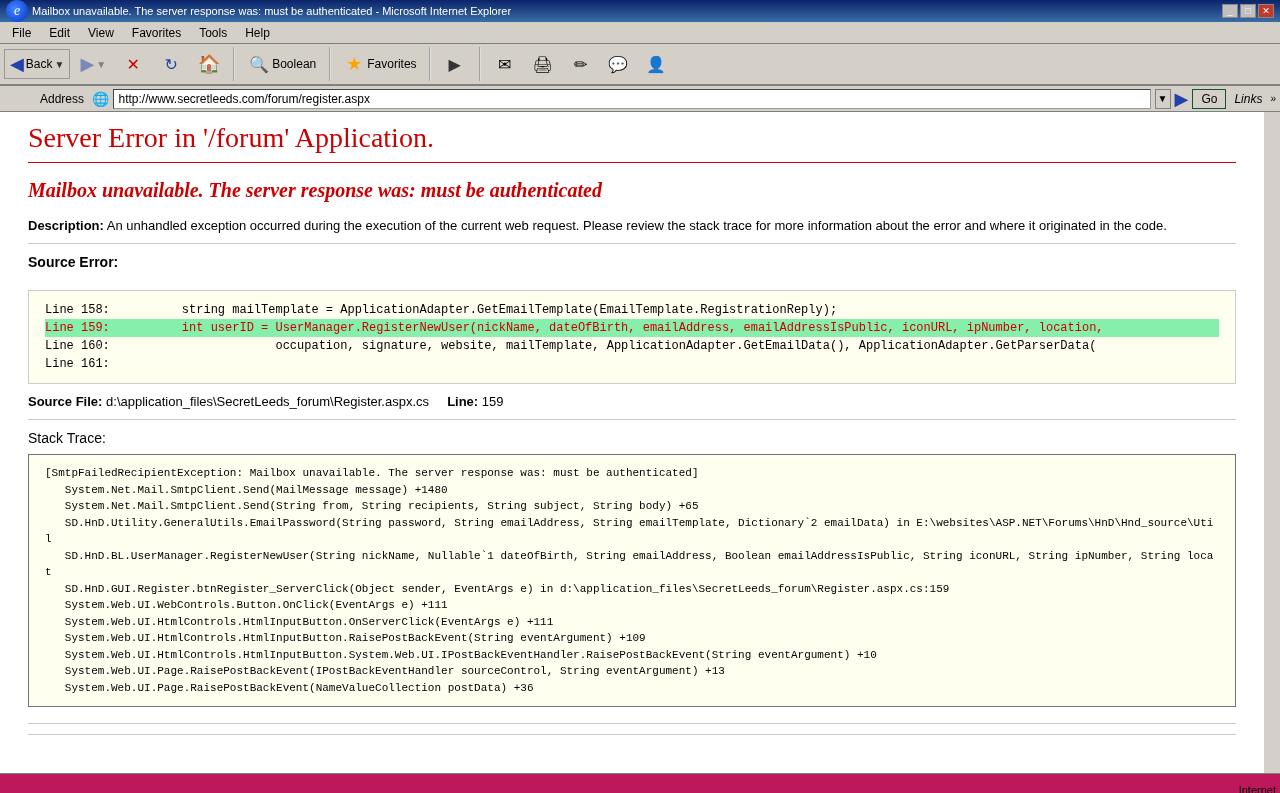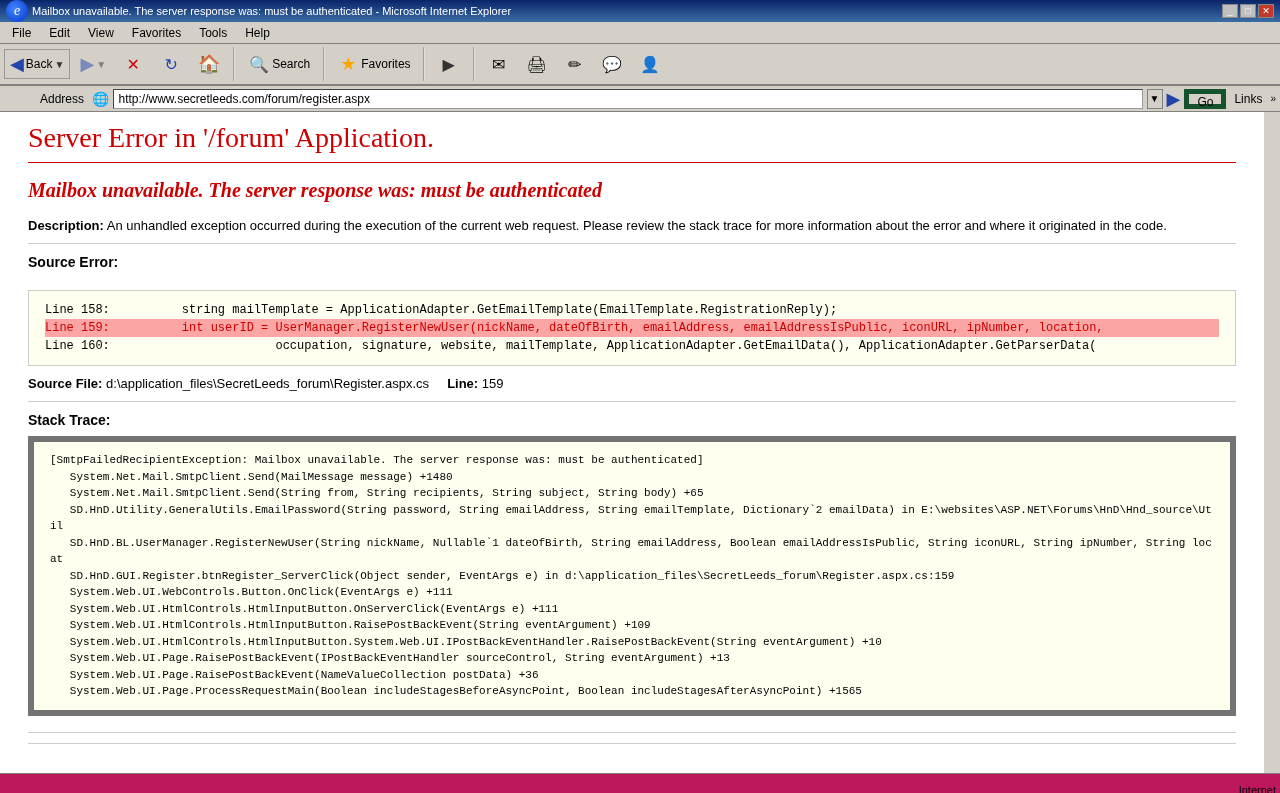--- a/index.html
+++ b/index.html
@@ -111,30 +111,31 @@
     }
     .address-dropdown {
       width: 16px; height: 20px;
       background: #d4d0c8;
       border: 1px solid #808080;
       display: flex; align-items: center; justify-content: center;
       cursor: pointer; font-size: 10px;
     }
     .go-btn {
       background: #d4d0c8;
-      border: 5px solid #14532d;
+      border: 1px solid #14532d;
       padding: 1px 8px;
       font-size: 12px;
       cursor: pointer;
       height: 20px;
     }
     .links-btn {
       font-size: 12px;
       padding: 0 4px;
       cursor: pointer;
+      font-style: italic;
     }
 
     
     .content-area {
       background: #fff;
       overflow-y: auto;
       height: calc(793px - 22px - 22px - 42px - 26px - 20px);
       padding: 10px 28px;
       position: relative;
     }
@@ -176,26 +177,26 @@
     .source-code-box {
       background: #fffff0;
       border: 1px solid #ccc;
       padding: 10px 16px;
       font-family: 'Courier New', monospace;
       font-size: 12px;
       margin-bottom: 10px;
       overflow-x: hidden;
     }
     .code-line { white-space: pre; line-height: 1.5; }
-    .code-line.highlighted { color: #cc0000; background: #fca5a5; }
+    .code-line.highlighted { color: #cc0000; background: #86efac; }
     .source-file-info { font-size: 13px; margin-bottom: 10px; }
-    .stack-trace-label { font-weight: bold; font-size: 14px; margin-bottom: 8px; }
+    .stack-trace-label { font-weight: normal; font-size: 14px; margin-bottom: 8px; }
     .stack-trace-box {
       background: #fffff0;
-      border: 6px solid #737373;
+      border: 1px solid #737373;
       padding: 10px 16px;
       font-family: 'Courier New', monospace;
       font-size: 11px;
       margin-bottom: 16px;
       overflow-x: hidden;
     }
     .stack-line { white-space: pre-wrap; line-height: 1.5; word-break: break-all; }
     .version-info { font-size: 12px; border-top: 1px solid #ccc; padding-top: 8px; }
     hr.divider { border: none; border-top: 1px solid #ccc; margin: 10px 0; }
 
@@ -256,21 +257,21 @@
     <div class="tb-icon" style="color:#2244aa;">↻</div>
   </div>
 
   <div class="toolbar-btn">
     <div class="tb-icon" style="font-size:18px;">🏠</div>
   </div>
   <div class="toolbar-separator"></div>
 
   <div class="search-box nav-btn">
     <div class="tb-icon" style="font-size:16px;">🔍</div>
-    <span>Search</span>
+    <span>Boolean</span>
   </div>
   <div class="toolbar-separator"></div>
 
   <div class="favorites-btn">
     <div class="tb-icon" style="font-size:18px;color:#ffa500;">★</div>
     <span>Favorites</span>
   </div>
   <div class="toolbar-separator"></div>
 
   <div class="toolbar-btn">
@@ -323,20 +324,21 @@
 
 
   <hr class="divider">
 
   <div class="source-error-label">Source Error:</div>
 
   <div class="source-code-box">
     <div class="code-line">Line 158:          string mailTemplate = ApplicationAdapter.GetEmailTemplate(EmailTemplate.RegistrationReply);</div>
     <div class="code-line highlighted">Line 159:          int userID = UserManager.RegisterNewUser(nickName, dateOfBirth, emailAddress, emailAddressIsPublic, iconURL, ipNumber, location,</div>
     <div class="code-line">Line 160:                       occupation, signature, website, mailTemplate, ApplicationAdapter.GetEmailData(), ApplicationAdapter.GetParserData(</div>
+    <div class="code-line">Line 161:</div>
   </div>
 
   <div class="source-file-info">
     <b>Source File:</b>
     <span>d:\application_files\SecretLeeds_forum\Register.aspx.cs</span>
     &nbsp;&nbsp;&nbsp;
     <b>Line:</b>
     <span>159</span>
   </div>
 
@@ -350,21 +352,20 @@
     <div class="stack-line">   System.Net.Mail.SmtpClient.Send(String from, String recipients, String subject, String body) +65</div>
     <div class="stack-line">   SD.HnD.Utility.GeneralUtils.EmailPassword(String password, String emailAddress, String emailTemplate, Dictionary`2 emailData) in E:\websites\ASP.NET\Forums\HnD\Hnd_source\Util</div>
     <div class="stack-line">   SD.HnD.BL.UserManager.RegisterNewUser(String nickName, Nullable`1 dateOfBirth, String emailAddress, Boolean emailAddressIsPublic, String iconURL, String ipNumber, String locat</div>
     <div class="stack-line">   SD.HnD.GUI.Register.btnRegister_ServerClick(Object sender, EventArgs e) in d:\application_files\SecretLeeds_forum\Register.aspx.cs:159</div>
     <div class="stack-line">   System.Web.UI.WebControls.Button.OnClick(EventArgs e) +111</div>
     <div class="stack-line">   System.Web.UI.HtmlControls.HtmlInputButton.OnServerClick(EventArgs e) +111</div>
     <div class="stack-line">   System.Web.UI.HtmlControls.HtmlInputButton.RaisePostBackEvent(String eventArgument) +109</div>
     <div class="stack-line">   System.Web.UI.HtmlControls.HtmlInputButton.System.Web.UI.IPostBackEventHandler.RaisePostBackEvent(String eventArgument) +10</div>
     <div class="stack-line">   System.Web.UI.Page.RaisePostBackEvent(IPostBackEventHandler sourceControl, String eventArgument) +13</div>
     <div class="stack-line">   System.Web.UI.Page.RaisePostBackEvent(NameValueCollection postData) +36</div>
-    <div class="stack-line">   System.Web.UI.Page.ProcessRequestMain(Boolean includeStagesBeforeAsyncPoint, Boolean includeStagesAfterAsyncPoint) +1565</div>
   </div>
 
   <hr class="divider">
 
   <div class="version-info">
     
     
   </div>
 
 </div>

